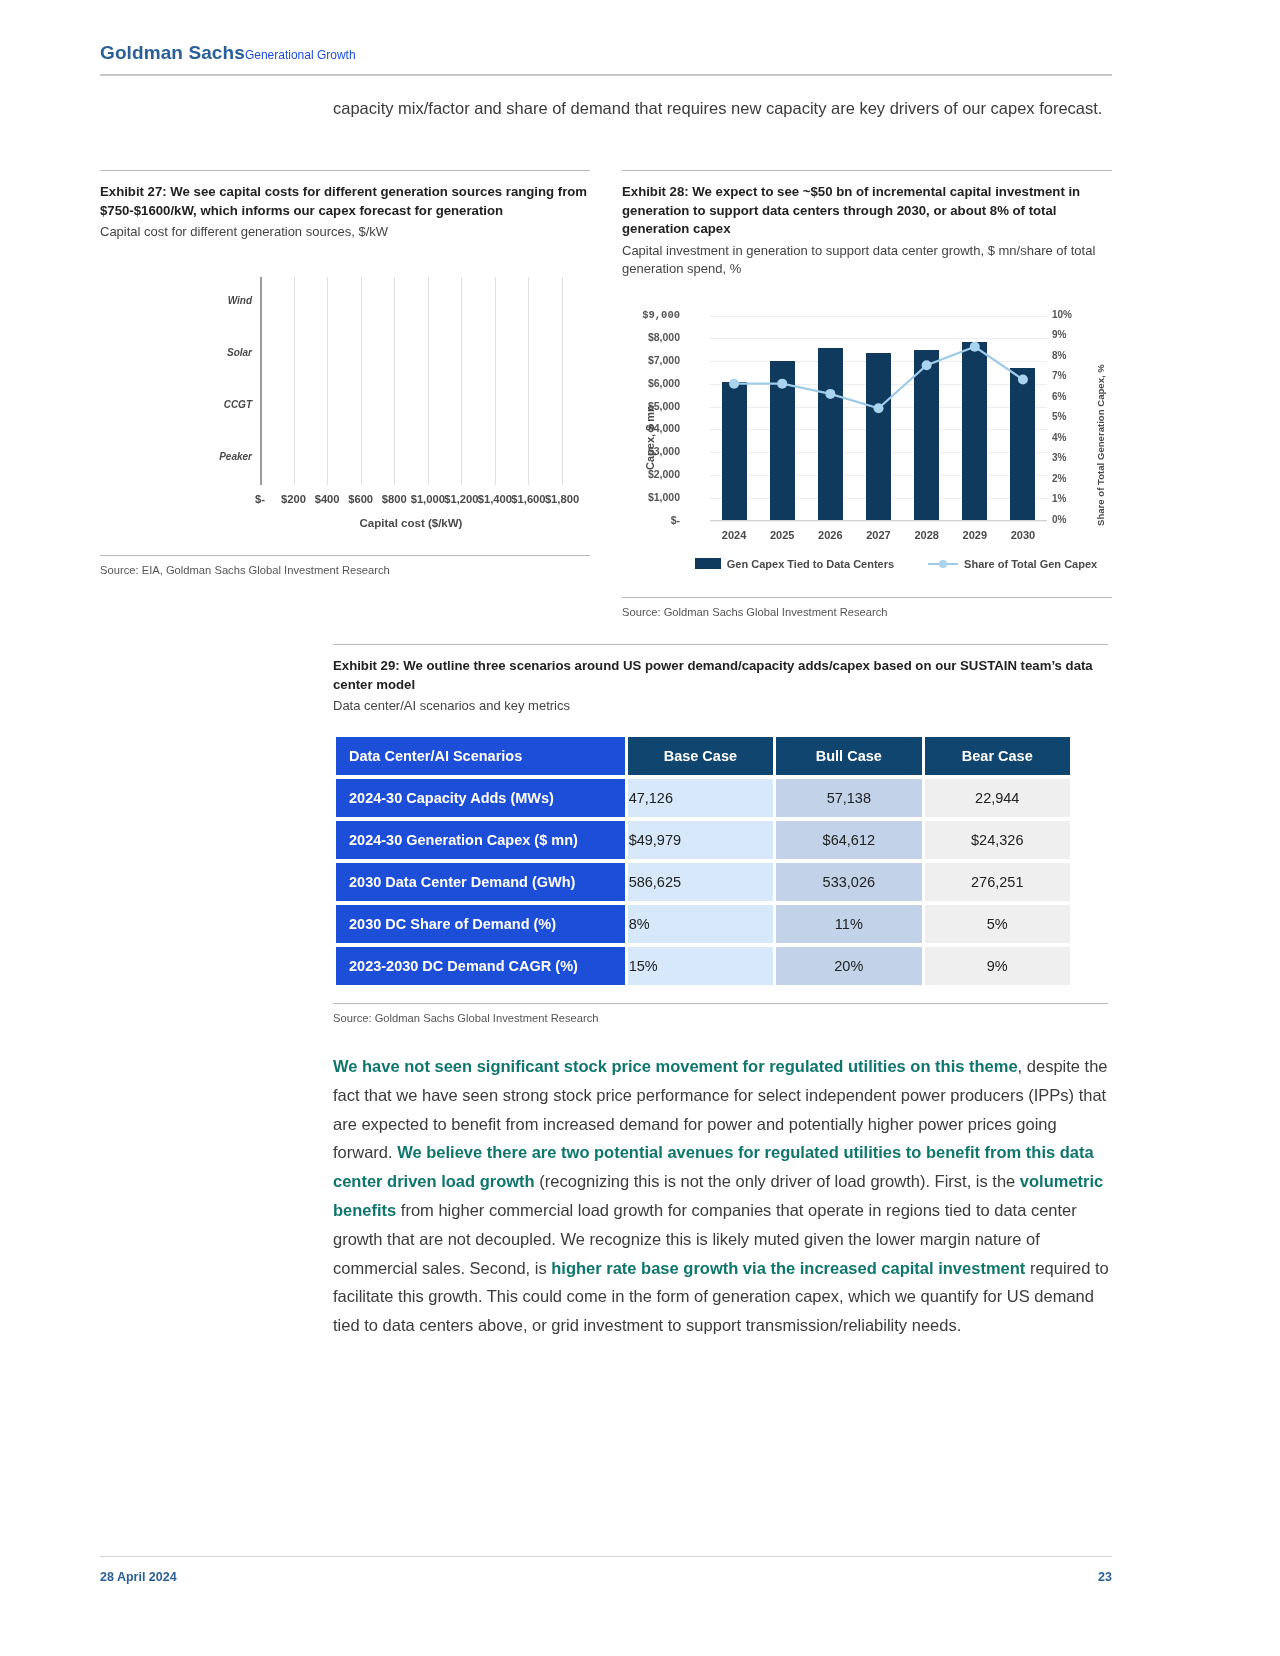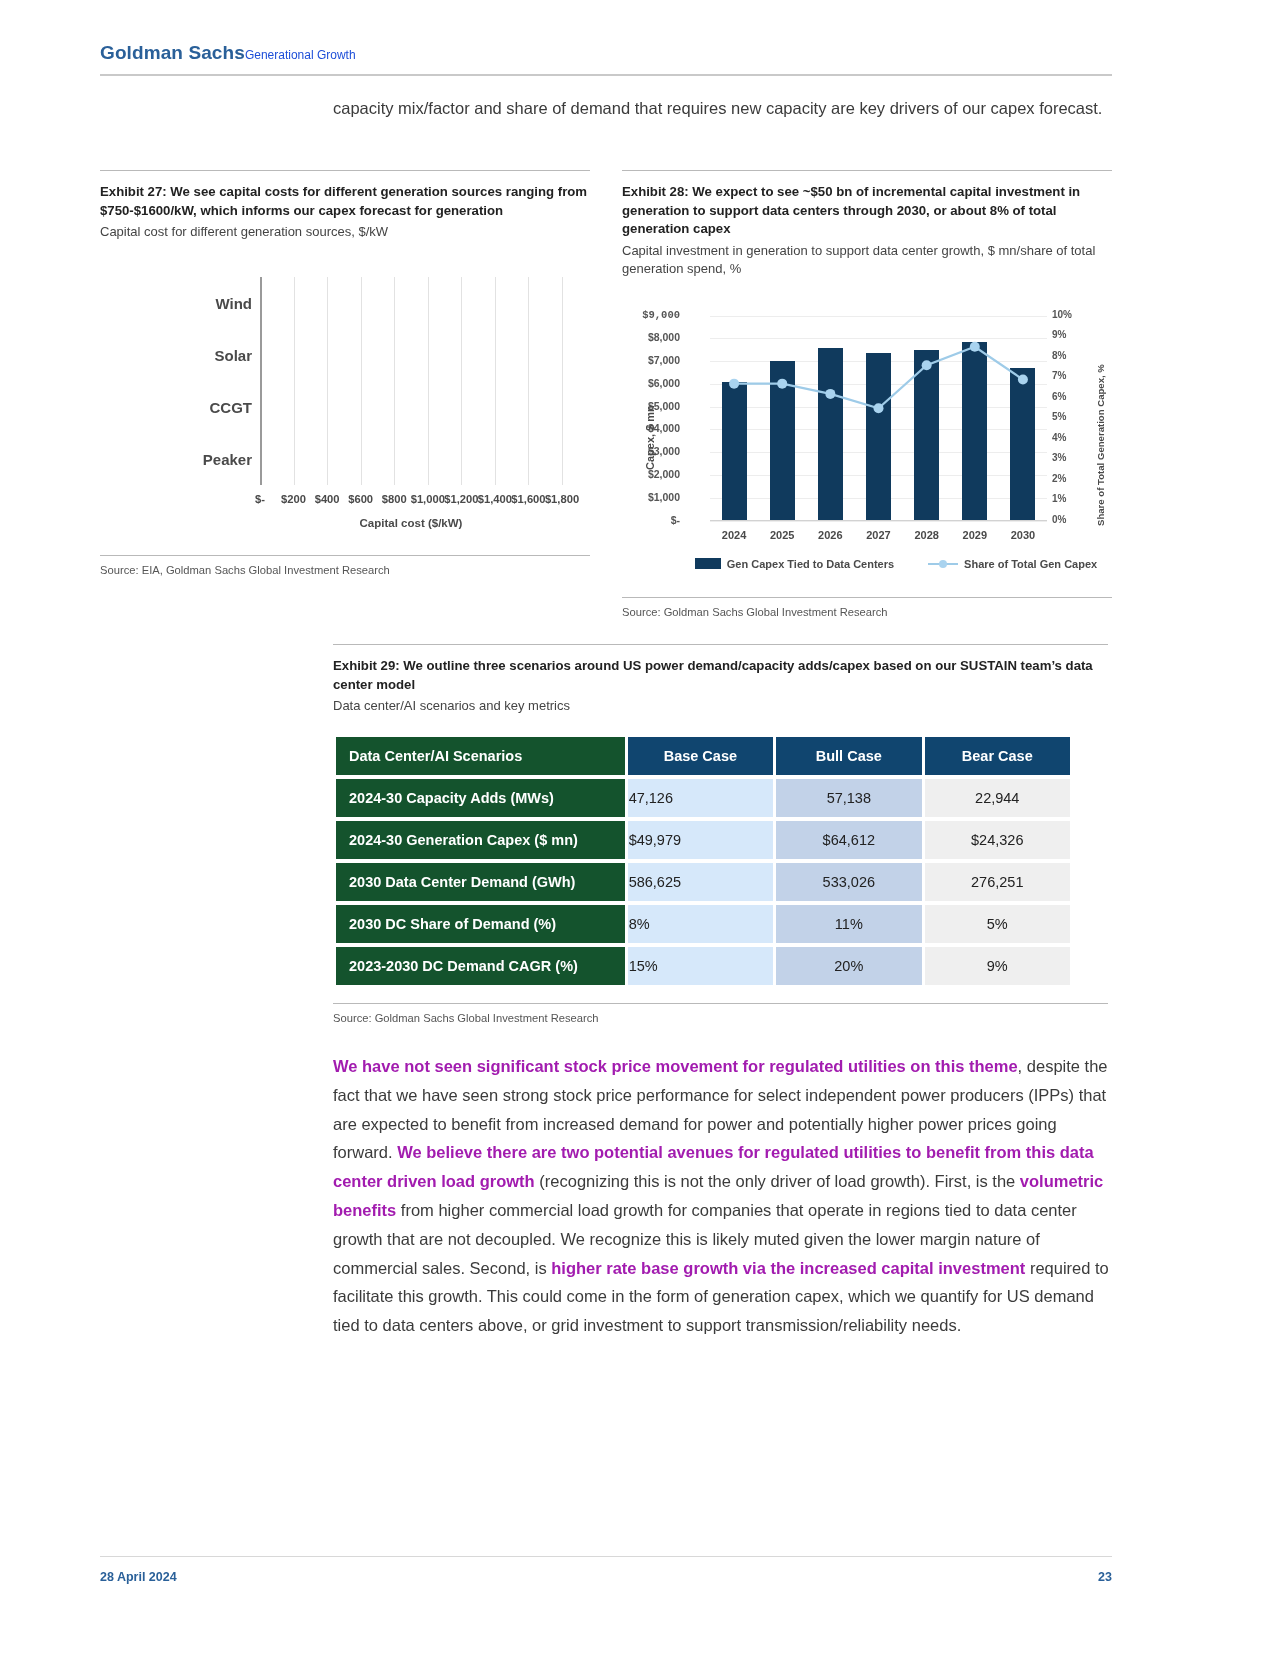--- a/index.html
+++ b/index.html
@@ -36,21 +36,21 @@
   #exh29 { left:333px; top:644px; width:775px; }
 
   
   .c27 { position:relative; width:478px; height:270px; margin-top:22px; }
   .c27-plot { position:absolute; left:160px; top:14px; width:302px; height:208px; }
   .c27-grid { position:absolute; inset:0; }
   .c27-gl { position:absolute; top:0; bottom:0; width:1px; background:#e2e2e2; }
   .c27-axis { position:absolute; left:0; top:0; bottom:0; width:1.5px; background:#9a9a9a; }
   .c27-row { position:absolute; height:26px; }
   .c27-bar { position:absolute; left:0; top:0; height:100%; background:#103a5d; }
-  .c27-cat { position:absolute; right:306px; width:140px; text-align:right; font-size:15px; font-weight:700; color:#4a4a4a; }
+  .c27-cat { position:absolute; right:306px; width:140px; text-align:right; font-size:10px; font-weight:700; color:#4a4a4a;font-style:italic; }
   .c27-xt { position:absolute; font-size:11.2px; font-weight:700; color:#4a4a4a; text-align:center; width:60px; }
   .c27-xlab { position:absolute; left:160px; width:302px; text-align:center; font-size:11.5px; font-weight:700; color:#4a4a4a; top:254px; }
 
   
   .c28 { position:relative; width:490px; height:295px; margin-top:22px; }
   .c28-plot { position:absolute; left:88px; top:16px; width:337px; height:205px; }
   .c28-gl { position:absolute; left:0; right:0; height:1px; background:#ededed; }
   .c28-base { position:absolute; left:0; right:0; bottom:0; height:1px; background:#d2d2d2; }
   .c28-bar { position:absolute; bottom:0; background:#103a5d; }
   .c28-yt { position:absolute; right:432px; width:60px; text-align:right; font-size:10.5px; font-weight:700; color:#555; }
@@ -61,29 +61,29 @@
   .c28-legend { position:absolute; left:64px; top:258px; width:420px; display:flex; justify-content:center; gap:34px; align-items:center; }
   .lg { display:flex; align-items:center; gap:6px; font-size:11px; font-weight:700; color:#4a4a4a; white-space:nowrap; }
   .lg-swatch { width:26px; height:11px; background:#103a5d; display:inline-block; }
   .lg-line { width:30px; height:11px; position:relative; display:inline-block; }
   .lg-line i { position:absolute; left:0; right:0; top:5px; height:2.2px; background:#9ecbe8; display:block; }
   .lg-line b { position:absolute; left:11px; top:1.5px; width:8px; height:8px; border-radius:50%; background:#a9d3ef; display:block; }
 
   
   .t29 { margin-top:18px; border-collapse:separate; border-spacing:3px 4px; width:740px; margin-left:0; }
   .t29 th, .t29 td { height:38px; font-size:14.5px; }
-  .t29 th.lbl, .t29 td.lbl { background:#14532d; color:#ffffff; font-weight:700; text-align:left; padding-left:13px; width:292px; }
+  .t29 th.lbl, .t29 td.lbl { background:#1d4ed8; color:#ffffff; font-weight:700; text-align:left; padding-left:13px; width:292px; }
   .t29 th.hd { background:#10456f; color:#ffffff; font-weight:700; text-align:center; width:147px; }
   .t29 td.base { background:#d6e8fa; color:#222; text-align:left; }
   .t29 td.bull { background:#c2d2e8; color:#222; text-align:center; }
   .t29 td.bear { background:#efefef; color:#222; text-align:center; }
 
   
   .body-txt { position:absolute; left:333px; top:1052px; width:778px; font-size:16.5px; line-height:28.8px; color:#3b3b3b; text-align:left; }
-  .body-txt b { color:#a21caf; font-weight:700; }
+  .body-txt b { color:#0f766e; font-weight:700; }
 
   
   .ftr-rule { position:absolute; left:100px; top:1556px; width:1012px; height:1px; background:#d8d8d8; }
   .ftr { position:absolute; left:100px; top:1570px; width:1012px; display:flex; justify-content:space-between; font-size:12.5px; font-weight:700; color:#2a6099; }
 </style>
 </head>
 <body>
 
 <div class="page">
 

